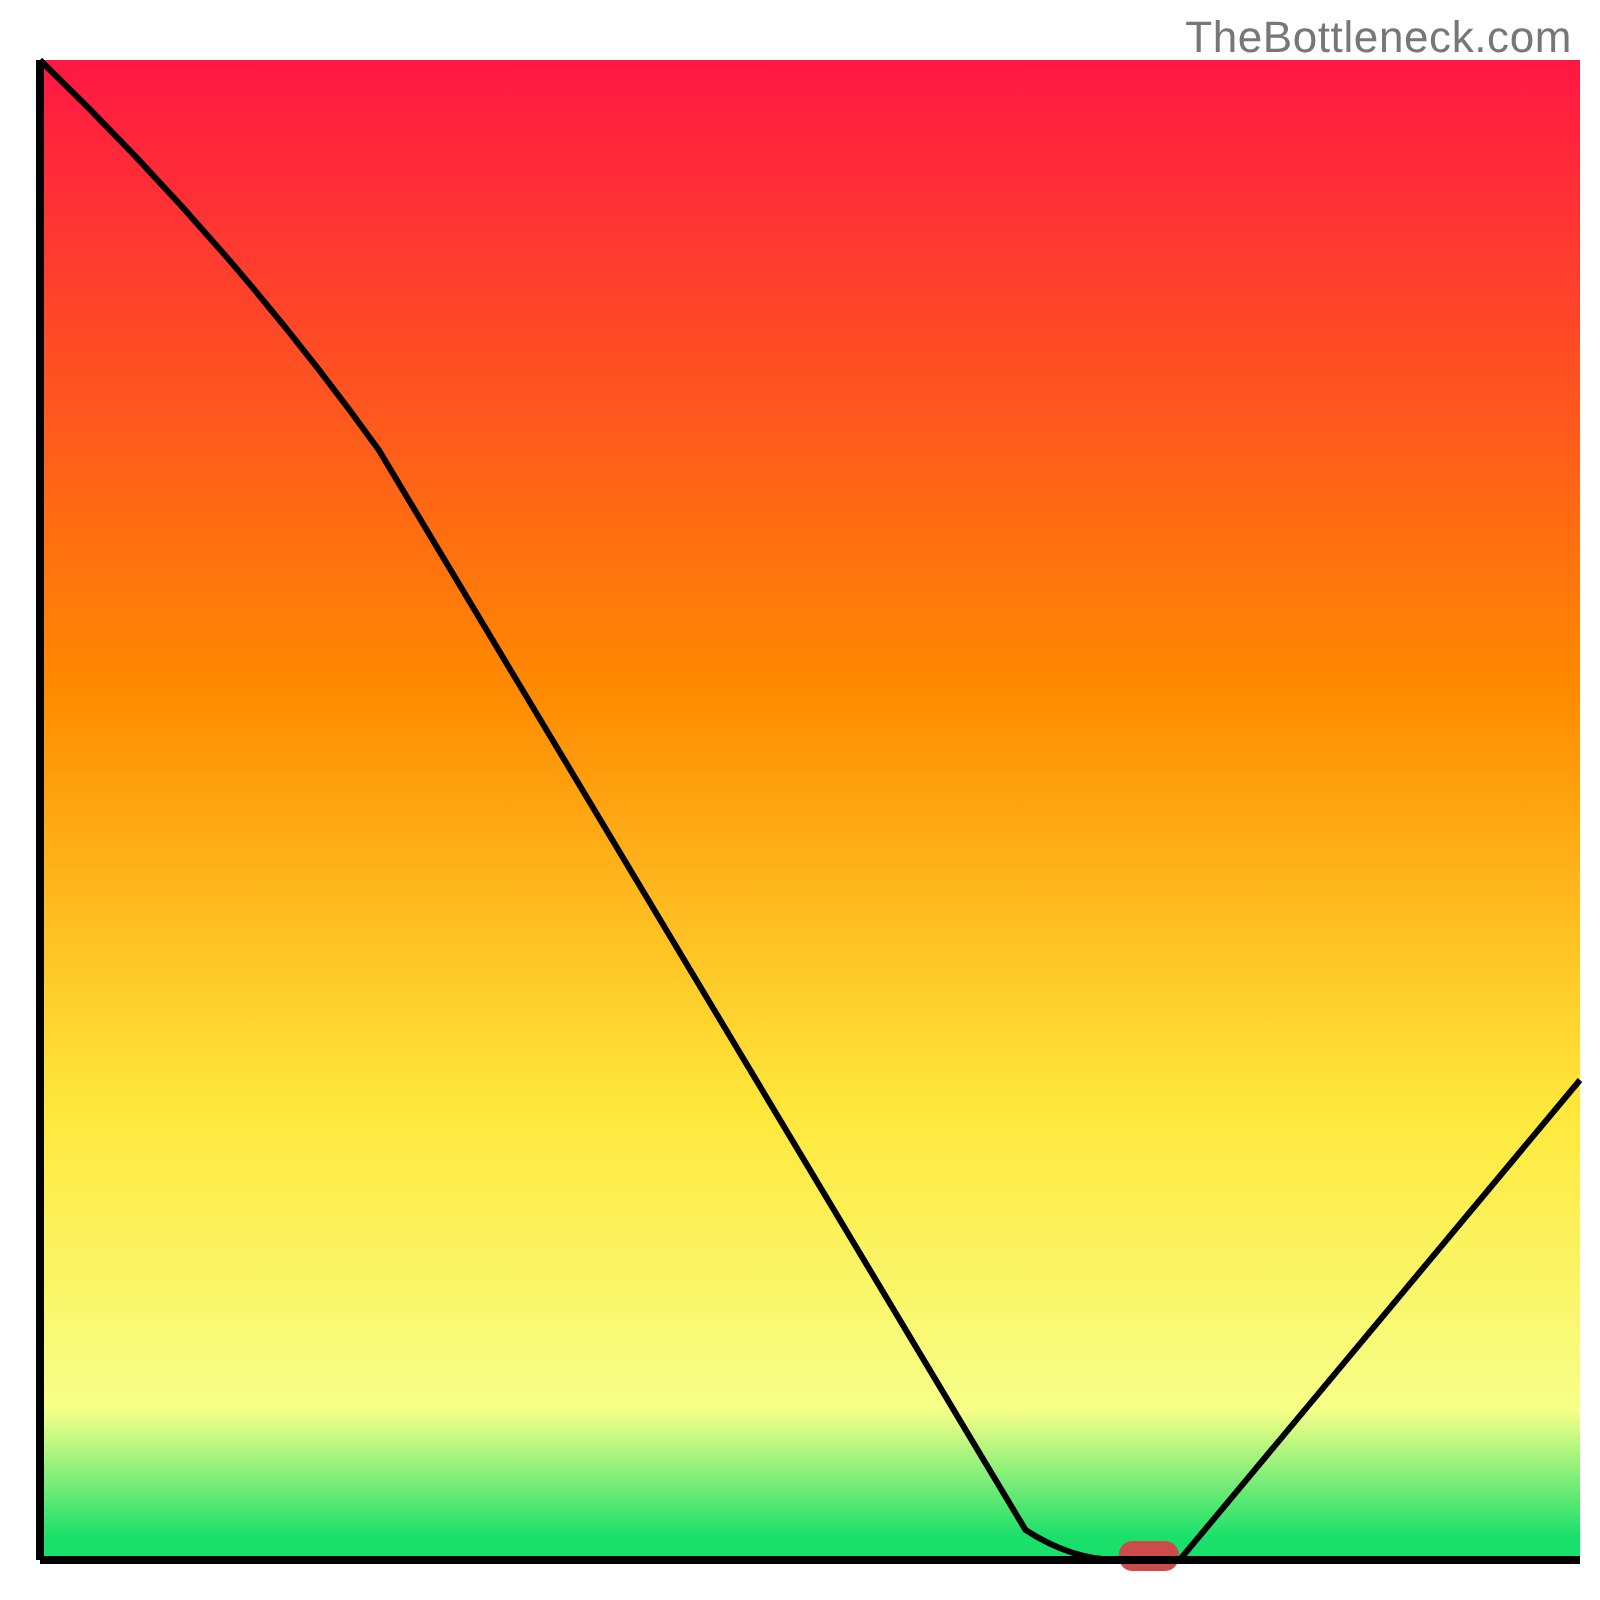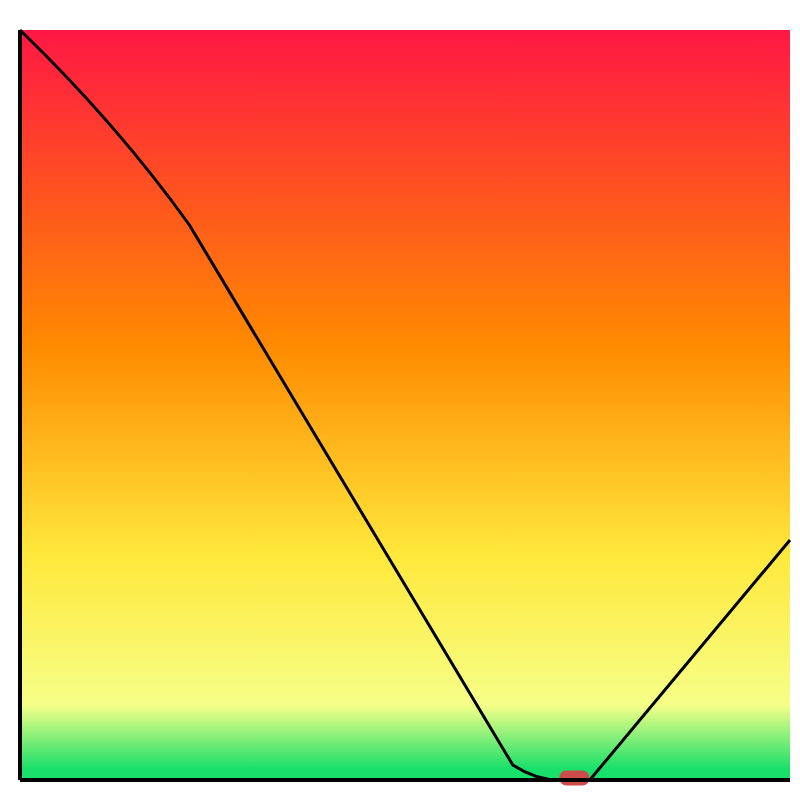--- a/index.html
+++ b/index.html
@@ -28,20 +28,21 @@
   svg {
     position: absolute;
     left: 0;
     top: 0;
   }
 </style>
 </head>
 <body>
 
 <div class="stage">
+  <div class="watermark">TheBottleneck.com</div>
 
   <svg id="chart-svg" width="800" height="800">
     <defs>
       <linearGradient id="bg-grad" x1="0" y1="0" x2="0" y2="1">
           <stop offset="0.00%" stop-color="#ff1744"></stop>
           <stop offset="42.00%" stop-color="#ff8a00"></stop>
           <stop offset="70.00%" stop-color="#ffe83b"></stop>
           <stop offset="90.00%" stop-color="#f6ff88"></stop>
           <stop offset="98.50%" stop-color="#19e06a"></stop>
           <stop offset="100.00%" stop-color="#19e06a"></stop>

